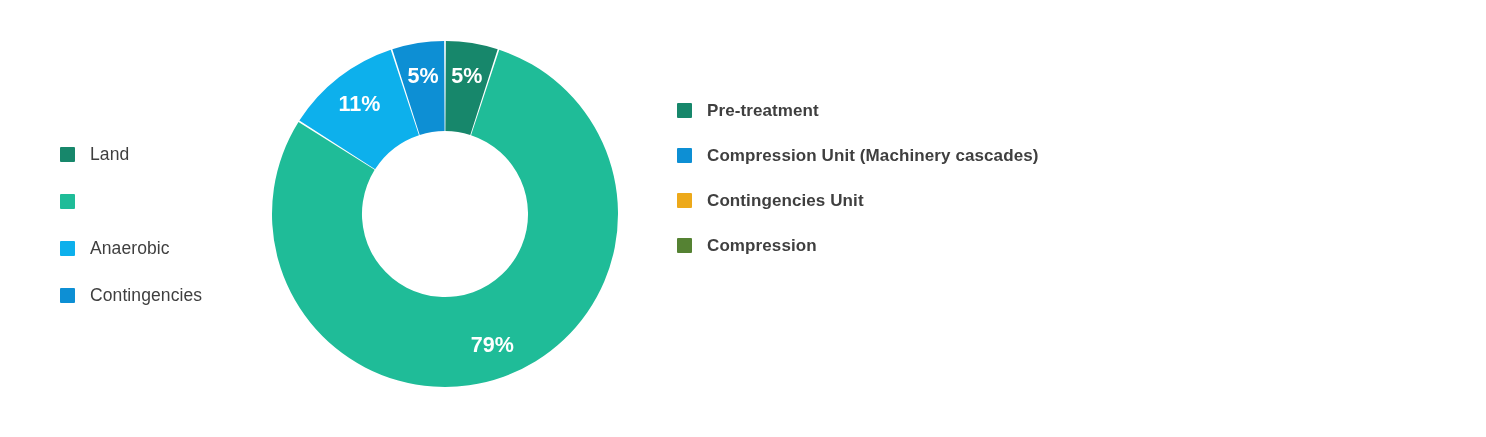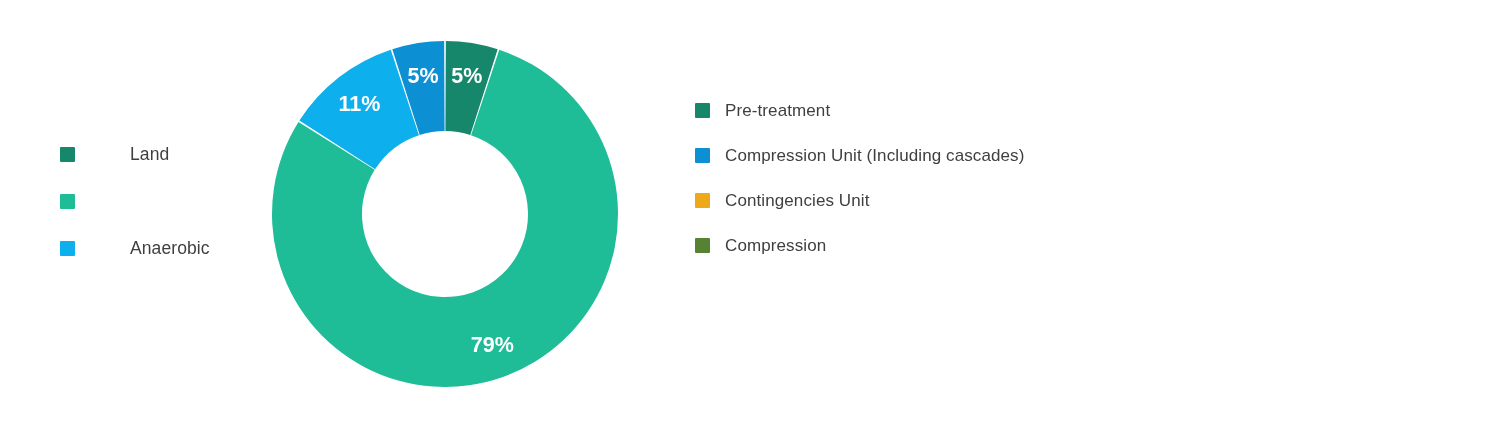--- a/index.html
+++ b/index.html
@@ -32,32 +32,33 @@
     flex-direction: column;
   }
 
   #legend-1 {
     left: 60px;
     top: 131px;
     width: 215px;
   }
 
   #legend-2 {
-    left: 35px;
+    left: 17px;
     top: 88px;
     width: 360px;
+    font-weight: bold;
   }
 
   .legend-item {
     display: flex;
     align-items: center;
     white-space: nowrap;
   }
 
-  #legend-1 .legend-item { height: 47px; gap: 40px; }
+  #legend-1 .legend-item { height: 47px; }
   #legend-2 .legend-item { height: 45px; }
 
   .legend-swatch {
     width: 15px;
     height: 15px;
     flex: 0 0 15px;
     margin-right: 15px;
     border-radius: 1px;
   }
 
@@ -110,20 +111,24 @@
       <span class="legend-swatch" style="background: rgb(23, 135, 107);"></span>
       <span class="legend-label">Land</span>
     </div>
     <div class="legend-item">
       <span class="legend-swatch" style="background: rgb(31, 188, 152);"></span>
     </div>
     <div class="legend-item">
       <span class="legend-swatch" style="background: rgb(13, 176, 236);"></span>
       <span class="legend-label">Anaerobic</span>
     </div>
+    <div class="legend-item">
+      <span class="legend-swatch" style="background: rgb(13, 143, 212);"></span>
+      <span class="legend-label">Contingencies</span>
+    </div>
   </div>
 
   <div class="donut-wrap" id="donut-1">
     <svg viewBox="0 0 346 346" preserveAspectRatio="xMidYMid meet">
         <path d="M 173.83033720359066 0.0019926700647374673 A 173 173 0 0 1 225.66962664975455 8.212529515817067 L 198.28142079188217 93.9020141675922 A 83.03999999999999 83.03999999999999 0 0 0 173.3985618577235 89.96095648163109 Z" fill="#17876B"></path>
         <path d="M 227.2490218661489 8.725706129759601 A 173 173 0 1 1 26.488034432581685 81.0041090832225 L 102.67425652763922 128.8419723599468 A 83.03999999999999 83.03999999999999 0 1 0 199.03953049575148 94.14833894228462 Z" fill="#1FBC98"></path>
         <path d="M 27.37786827768514 79.60195530607304 A 173 173 0 0 1 118.75097813385138 8.725706129759516 L 146.96046950424866 94.14833894228458 A 83.03999999999999 83.03999999999999 0 0 0 103.10137677328888 128.16893854691506 Z" fill="#0DB0EC"></path>
         <path d="M 120.33037335024542 8.212529515817067 A 173 173 0 0 1 172.16966279640963 0.0019926700647374673 L 172.60143814227663 89.96095648163109 A 83.03999999999999 83.03999999999999 0 0 0 147.7185792081178 93.9020141675922 Z" fill="#0D8FD4"></path>
         <text x="194.85620999620286" y="35.00532103141845" class="slice-label">5%</text>
         <text x="220.32670077948677" y="304.45496845828586" class="slice-label">79%</text>
@@ -136,21 +141,21 @@
 
 <div class="chart-block" id="chart-2">
 
   <div class="legend" id="legend-2">
     <div class="legend-item">
       <span class="legend-swatch" style="background: rgb(23, 135, 107);"></span>
       <span class="legend-label">Pre-treatment</span>
     </div>
     <div class="legend-item">
       <span class="legend-swatch" style="background: rgb(13, 143, 212);"></span>
-      <span class="legend-label">Compression Unit (Including cascades)</span>
+      <span class="legend-label">Compression Unit (Machinery cascades)</span>
     </div>
     <div class="legend-item">
       <span class="legend-swatch" style="background: rgb(237, 169, 26);"></span>
       <span class="legend-label">Contingencies Unit</span>
     </div>
     <div class="legend-item">
       <span class="legend-swatch" style="background: rgb(85, 130, 51);"></span>
       <span class="legend-label">Compression</span>
     </div>
   </div>

